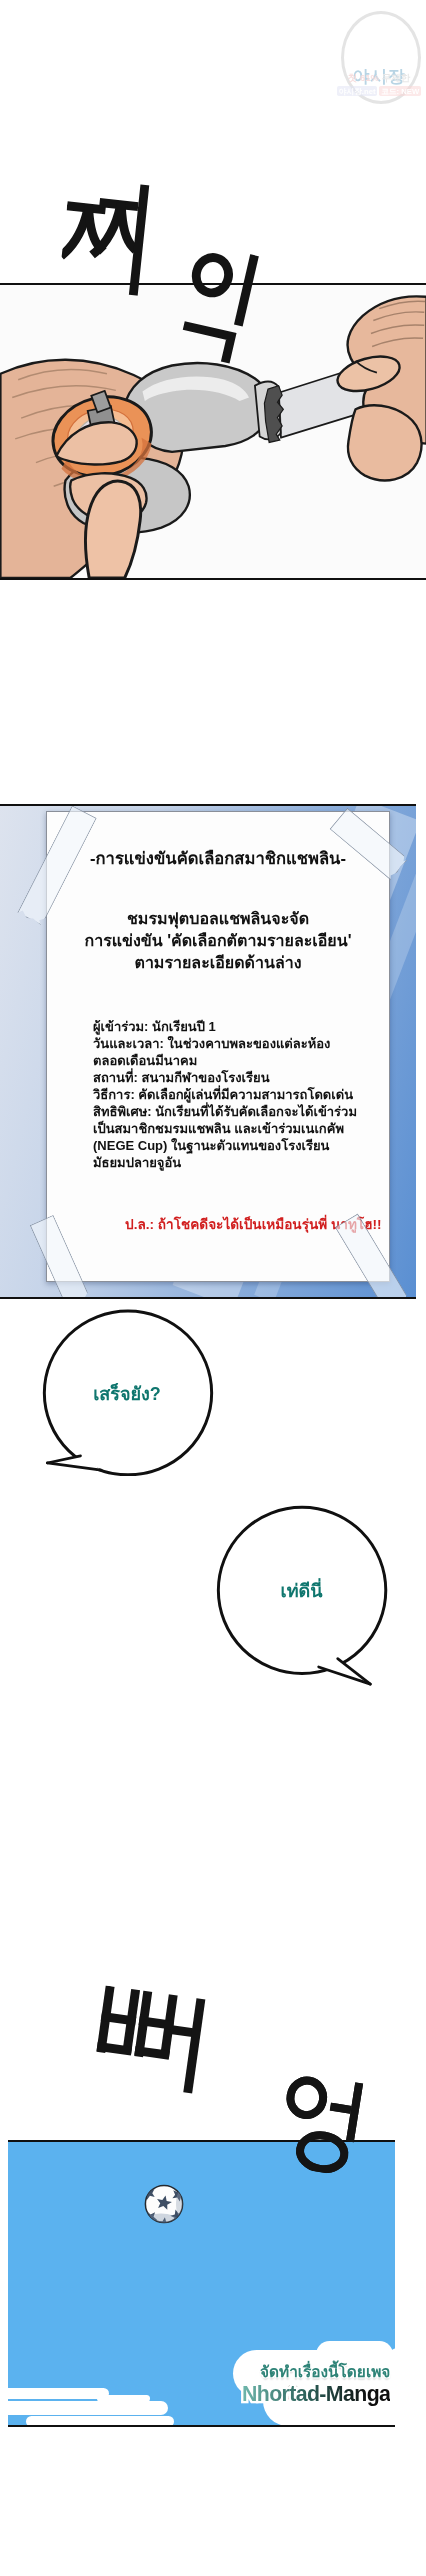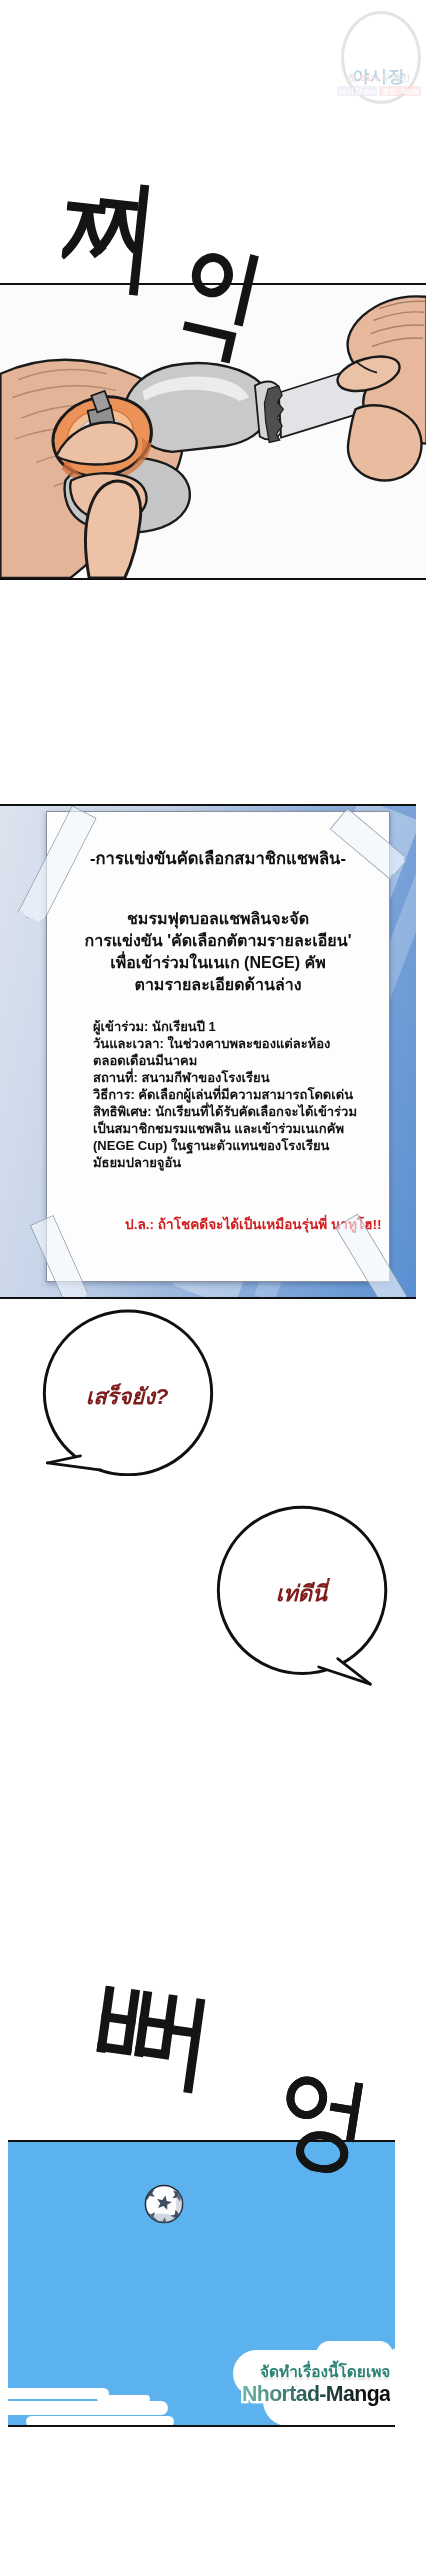--- a/index.html
+++ b/index.html
@@ -39,21 +39,21 @@
                  font-weight:bold;font-size:16px;line-height:22px;color:#111;margin-top:16px;}
   #poster .details{position:absolute;left:46px;top:206px;right:9.5px;
                  font-weight:bold;font-size:13px;line-height:17px;color:#111;}
   #poster .ps{position:absolute;left:46px;top:401px;right:6px;
                  font-weight:bold;font-size:13.6px;color:#d11f1f;margin-left:32px;}
   .tape{position:absolute;z-index:3;background:rgba(242,247,252,.62);
         border:0.6px solid rgba(70,85,110,.55);
         clip-path:polygon(0% 0%,100% 0%,100% 93%,82% 97%,96% 100%,60% 98%,38% 100%,14% 96%,0% 100%);}
 
   
-  .bubble-text{z-index:5;text-align:center;font-weight:bold;color:#7f1d1d;font-size:22px;font-style:italic;}
+  .bubble-text{z-index:5;text-align:center;font-weight:bold;color:#0f766e;font-size:18px;}
 
   
   #sky{left:0;top:2140px;width:387px;height:283px;background:#5bb2ef;
        border-top:2.4px solid #101010;border-bottom:2.4px solid #101010;overflow:hidden;margin-left:8px;}
   .cloud{position:absolute;background:#ffffff;z-index:1;}
   #footer-wm{position:absolute;right:4.7px;top:221px;width:196px;text-align:right;z-index:3;}
   .wm-thai{font-weight:bold;font-size:15.4px;color:#2e8377;line-height:18px;
      text-shadow:-1.2px -1.2px 0 #fff,1.2px -1.2px 0 #fff,-1.2px 1.2px 0 #fff,1.2px 1.2px 0 #fff,
                  0 -1.2px 0 #fff,0 1.2px 0 #fff,-1.2px 0 0 #fff,1.2px 0 0 #fff,0 1.8px 1.8px rgba(0,0,0,.25);}
   .wm-latin-wrap{position:relative;height:25px;margin-top:1.2px;}
@@ -153,21 +153,20 @@
 
   <div id="panel2" class="abs">
     <div class="beam" style="left:264px;top:-14.2px;width:65px;height:522px;transform:rotate(21deg);"></div>
     <div class="beam" style="left:347px;top:-12px;width:21.3px;height:522px;transform:rotate(21deg);background:rgba(255,255,255,.22);"></div>
 
     <div id="poster">
       <div class="title">-การแข่งขันคัดเลือกสมาชิกแชพลิน-</div>
       <div class="intro">
         <div>ชมรมฟุตบอลแชพลินจะจัด</div>
         <div>การแข่งขัน 'คัดเลือกตัตามรายละเอียน'</div>
-        <div>เพื่อเข้าร่วมในเนเก (NEGE) คัพ</div>
         <div>ตามรายละเอียดด้านล่าง</div>
       </div>
       <div class="details">
         <div>ผู้เข้าร่วม: นักเรียนปี 1</div>
         <div>วันและเวลา: ในช่วงคาบพละของแต่ละห้อง</div>
         <div>ตลอดเดือนมีนาคม</div>
         <div>สถานที่: สนามกีฬาของโรงเรียน</div>
         <div>วิธีการ: คัดเลือกผู้เล่นที่มีความสามารถโดดเด่น</div>
         <div>สิทธิพิเศษ: นักเรียนที่ได้รับคัดเลือกจะได้เข้าร่วม</div>
         <div>เป็นสมาชิกชมรมแชพลิน และเข้าร่วมเนเกคัพ</div>

